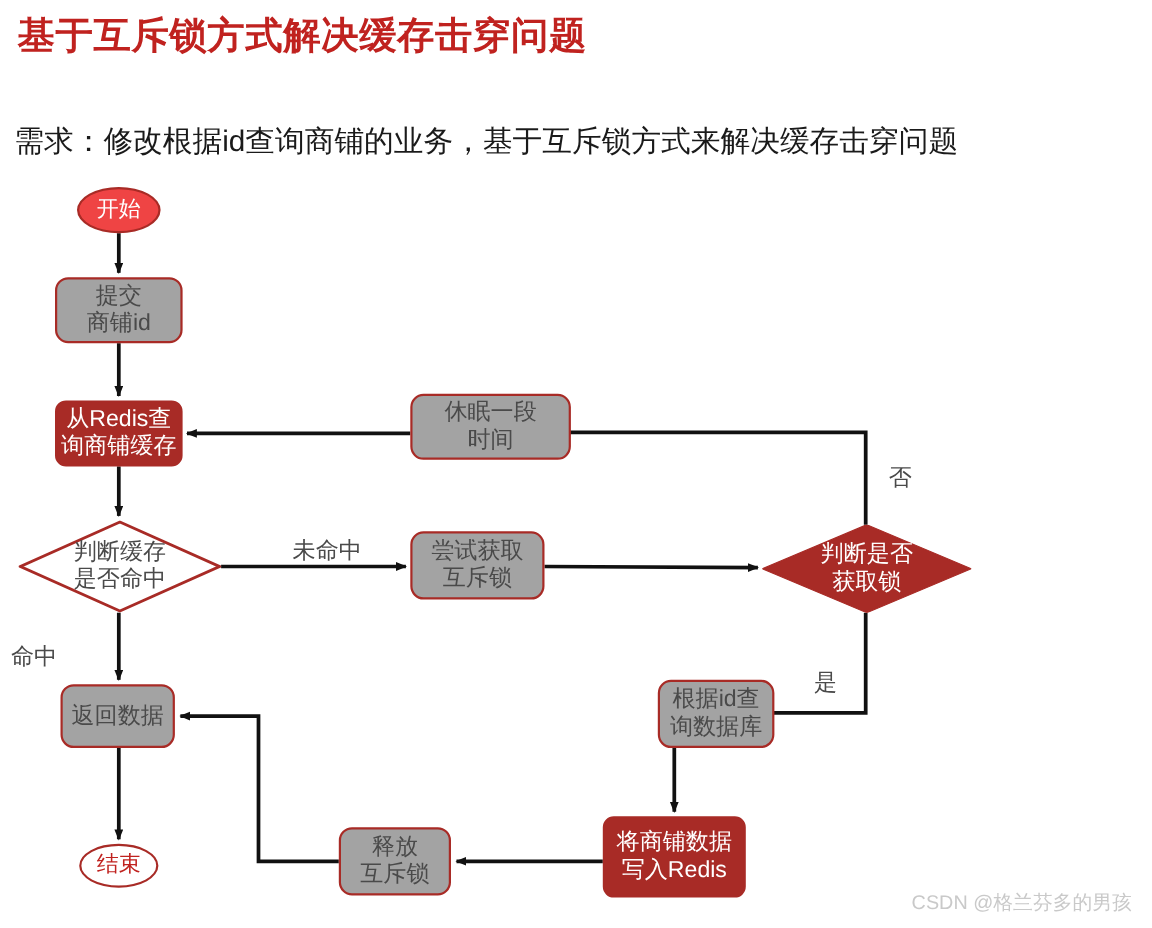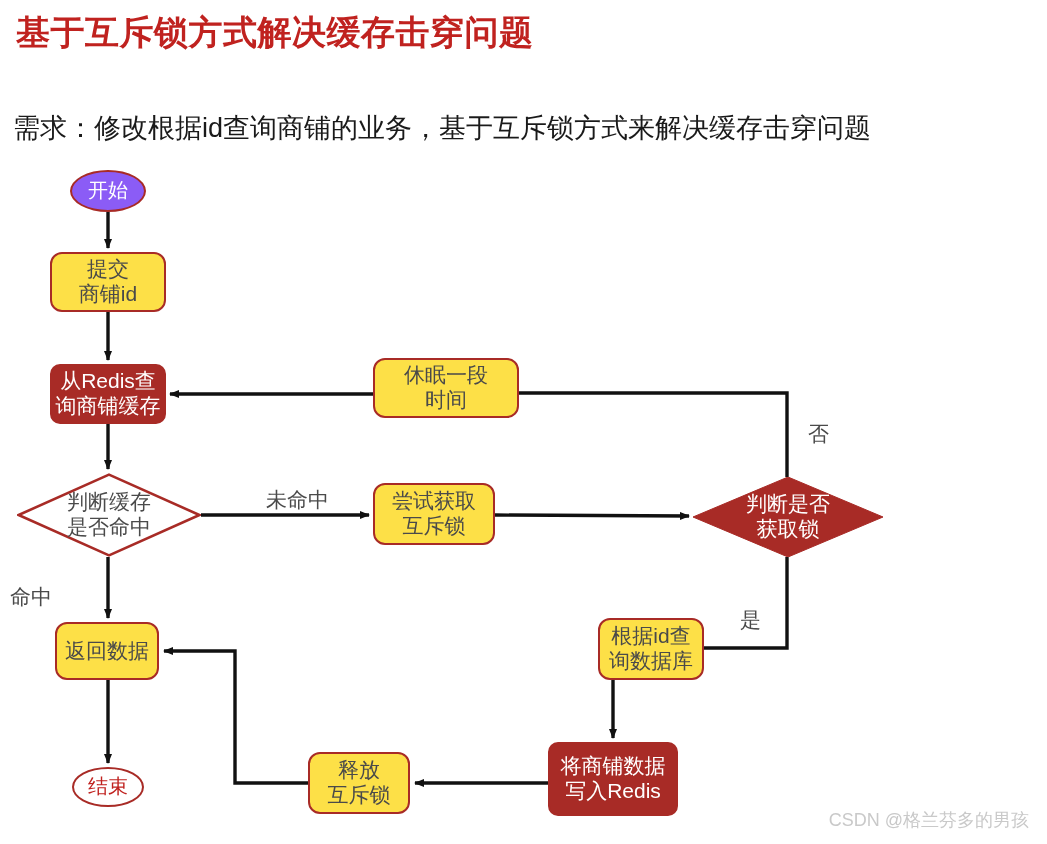--- a/index.html
+++ b/index.html
@@ -52,42 +52,42 @@
     justify-content: center;
     text-align: center;
     line-height: 1.18;
     white-space: pre-line;
     z-index: 3;
   }
 
   .node-process {
     border: 2.5px solid #a82b26;
     border-radius: 12px;
-    background: #fde047;
+    background: #a3a3a3;
     color: #4a4a4a;
     font-size: 21px;
   }
 
   .node-process.filled {
     background: #a82b26;
     border-color: #a82b26;
     color: #ffffff;
     border-radius: 10px;
   }
 
   .node-terminal {
     border: 2px solid #a82b26;
     border-radius: 50%;
     background: #ffffff;
     color: #c0221f;
     font-size: 20px;
   }
 
   .node-terminal.filled {
-    background: #8b5cf6;
+    background: #ef4444;
     border-color: #a82b26;
     color: #ffffff;
   }
 
   
   .node-decision {
     color: #4a4a4a;
     font-size: 21px;
     background: transparent;
     border: none;

